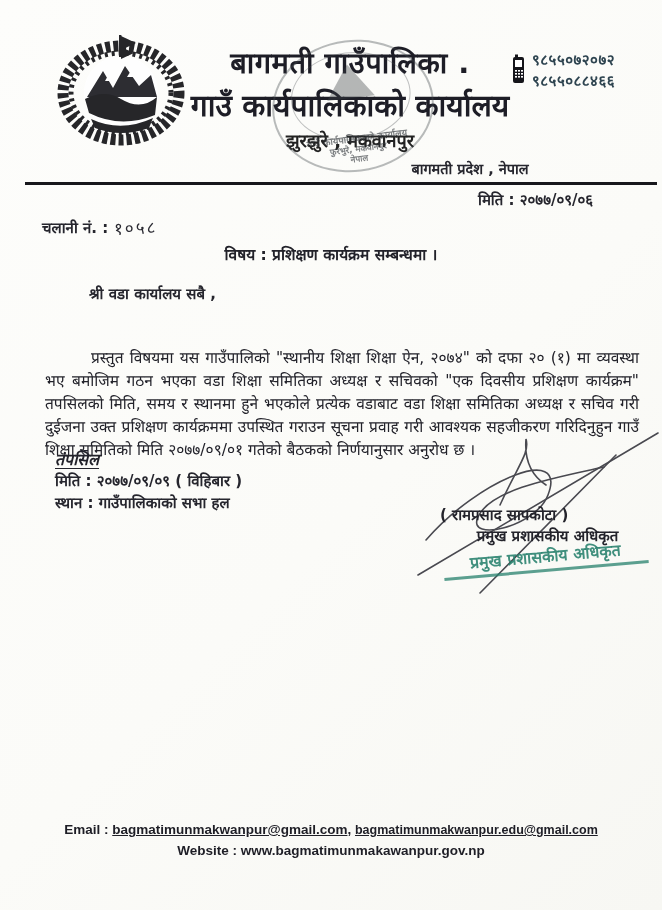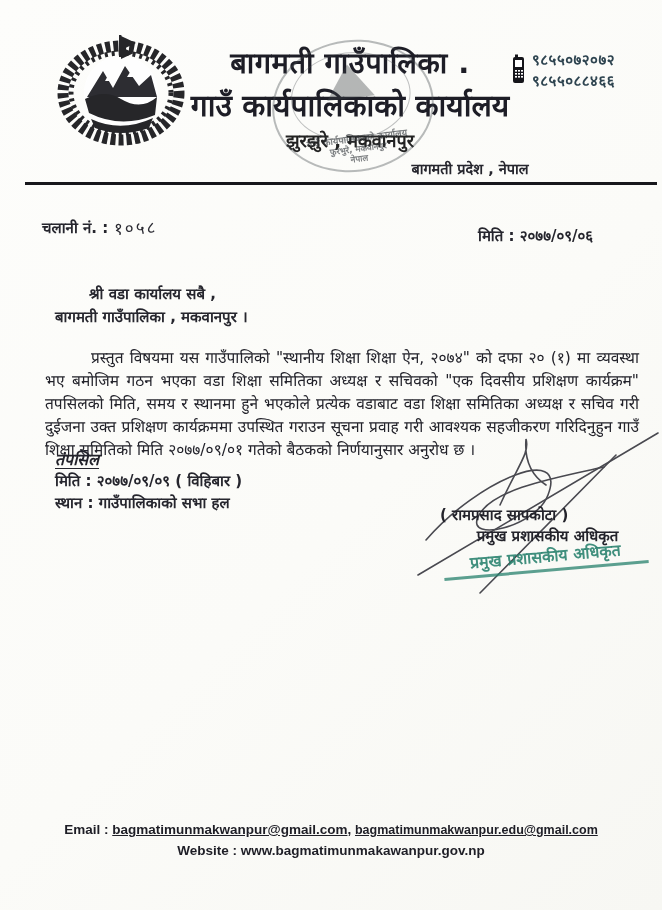--- a/index.html
+++ b/index.html
@@ -40,21 +40,21 @@
   .stamp-txt{font-size:8.5px;color:rgba(50,55,60,.85);line-height:10px;text-align:center;font-weight:600;}
   .stamp-txt.big{font-size:9.5px;}
 
   .divider{left:25px;top:182px;width:632px;height:3px;background:#17171c;}
 
   
   .txt{font-size:15px;color:#26262e;}
   .meta-letter-no{left:42px;top:192px;font-weight:600;}
   .meta-chalani{left:42px;top:215px;font-weight:600;}
   .hand{display:inline-block;font-size:17px;transform:rotate(-2deg) translateY(1px);letter-spacing:2px;color:#2b2b33;font-weight:500;}
-  .meta-date{left:478px;top:189px;font-weight:600;margin-top:36px;}
+  .meta-date{left:478px;top:189px;font-weight:600;}
 
   .subject{left:0;top:243px;width:662px;text-align:center;font-size:15.5px;font-weight:600;color:#22222a;}
 
   .addr-1{left:55px;top:283px;font-weight:600;margin-left:34px;}
   .addr-2{left:55px;top:306px;font-weight:600;}
 
   
   .body-par{
     left:45px;top:347px;width:594px;
     font-size:15.5px;line-height:23px;text-align:justify;
@@ -145,23 +145,23 @@
 
   <div class="abs txt meta-chalani">
     <span>चलानी नं. :</span>
     <span class="hand">१०५८</span>
   </div>
   <div class="abs txt meta-date">
     <span>मिति :</span>
     <span>२०७७/०९/०६</span>
   </div>
 
+  <div class="abs subject">विषय : प्रशिक्षण कार्यक्रम सम्बन्धमा ।</div>
 
   <div class="abs txt addr-1">श्री वडा कार्यालय सबै ,</div>
-  <div class="abs txt addr-2">बागमती गाउँपालिका , मकवानपुर ।</div>
 
   <div class="abs body-par">प्रस्तुत विषयमा यस गाउँपालिको "स्थानीय शिक्षा  शिक्षा ऐन, २०७४" को दफा २० (१) मा व्यवस्था भए बमोजिम गठन भएका वडा शिक्षा समितिका अध्यक्ष र सचिवको  "एक दिवसीय प्रशिक्षण कार्यक्रम" तपसिलको मिति, समय र स्थानमा हुने भएकोले प्रत्येक वडाबाट  वडा शिक्षा समितिका अध्यक्ष र सचिव गरी दुईजना उक्त प्रशिक्षण कार्यक्रममा  उपस्थित गराउन सूचना प्रवाह गरी आवश्यक सहजीकरण गरिदिनुहुन  गाउँ शिक्षा समितिको मिति २०७७/०९/०१ गतेको बैठकको निर्णयानुसार अनुरोध छ ।</div>
 
   <div class="abs tapasil">तपसिल</div>
   <div class="abs txt sched-1">मिति : २०७७/०९/०९ ( विहिबार )</div>
   <div class="abs txt sched-2">स्थान : गाउँपालिकाको सभा हल</div>
 
   <svg class="abs sig-svg" viewBox="0 0 254 170">
     <g fill="none" stroke="#2b2b33" stroke-width="1.6" stroke-linecap="round" opacity="0.85">
       <path d="M18 115 C 70 55, 160 18, 140 70 C 128 102, 58 118, 70 92 C 82 64, 150 52, 196 42"></path>

